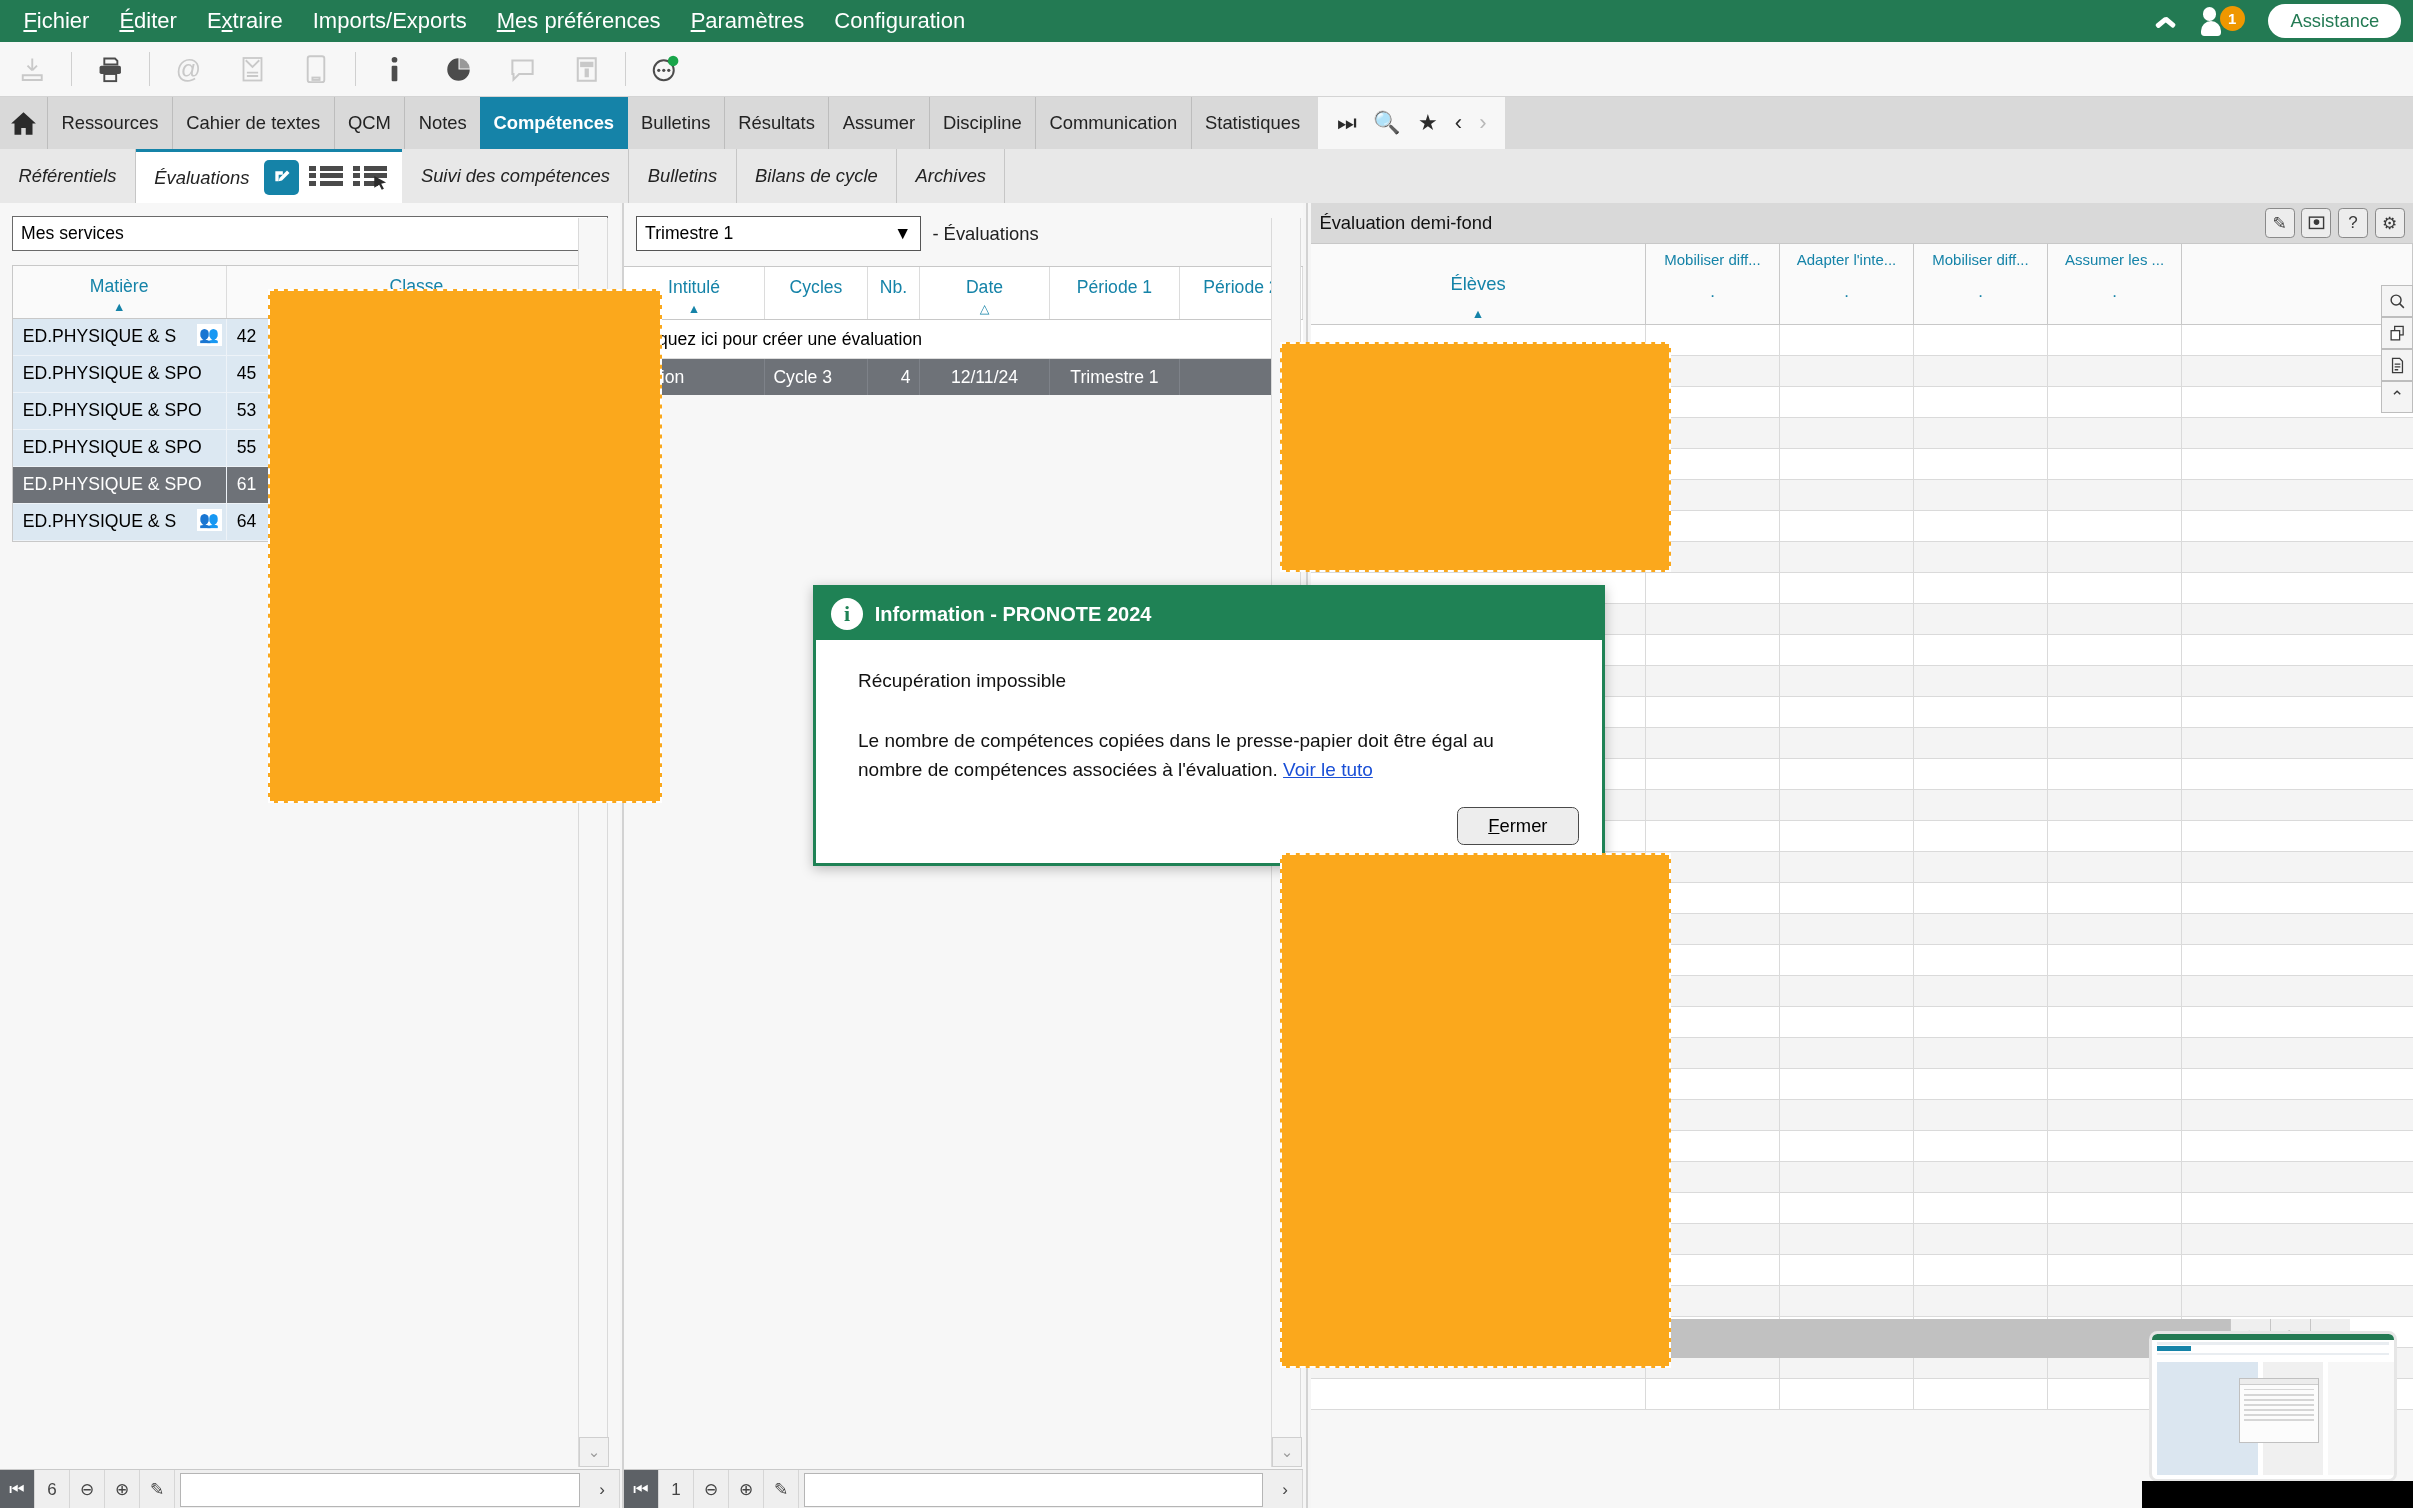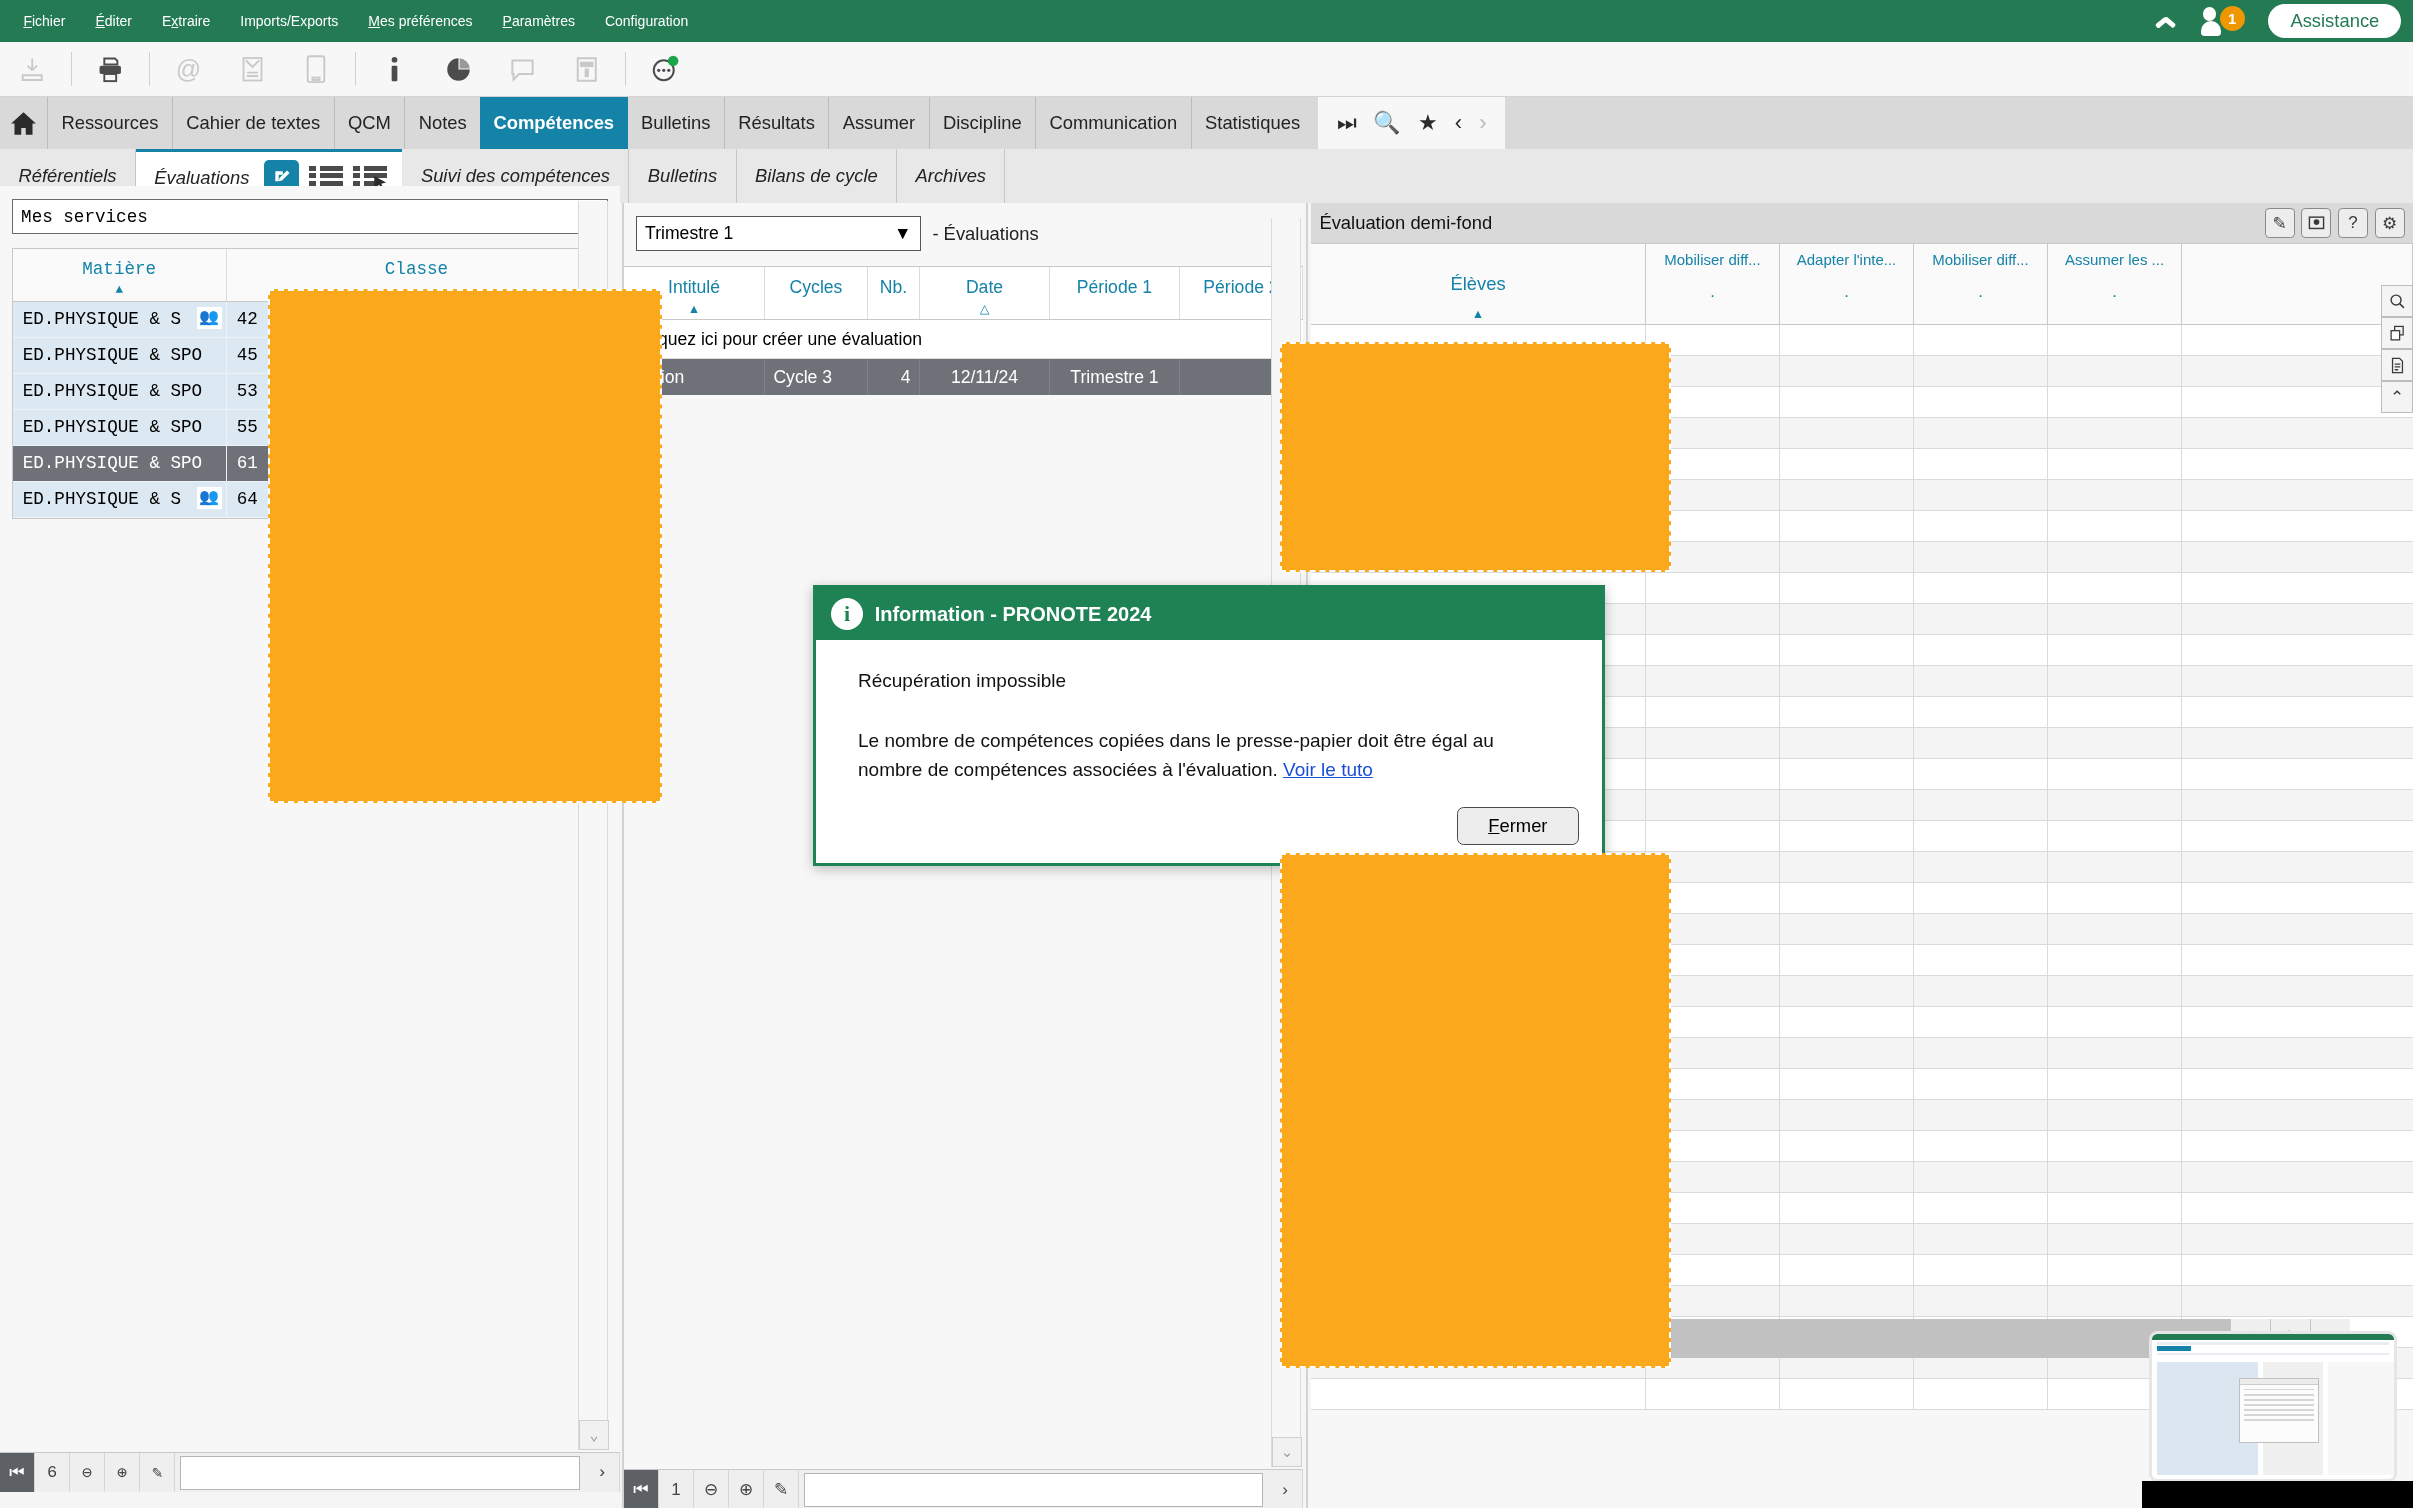--- a/index.html
+++ b/index.html
@@ -11,21 +11,21 @@
   }
   .app { position:relative; width:2413px; height:1508px; }
 
   
   .menubar {
     position:absolute; left:0; top:0; width:2413px; height:42px;
     background:#237a53; display:flex; align-items:center;
   }
   .menubar-items { display:flex; align-items:center; padding-left:8.4px; }
   .menu-item {
-    color:#ffffff; font-size:14px; padding:0 15px; line-height:42px;
+    color:#ffffff; font-size:22px; padding:0 15px; line-height:42px;
     cursor:default; white-space:nowrap;
   }
   .menu-item u { text-decoration:underline; }
   .menubar-right {
     position:absolute; right:11.7px; top:0; height:42px;
     display:flex; align-items:center; gap:22px;
   }
   .chev-up { width:28.5px; height:28.5px; position:relative; }
   .chev-up:before {
     content:""; position:absolute; left:4.2px; top:13.4px; width:13.4px; height:5px;
@@ -114,21 +114,21 @@
   }
   .list-ico { width:34px; height:27px; position:relative; cursor:pointer; }
   .list-ico i {
     position:absolute; left:0; height:5px; background:#4a4a4a; display:block;
   }
 
   
   .panel { position:absolute; background:#f7f7f7; }
 
   
-  #leftPanel { left:0; top:186px; width:620px; height:1306px;font-family:Liberation Mono, monospace; }
+  #leftPanel { left:0; top:203px; width:620px; height:1306px; }
   .combo {
     margin:13.4px 11.7px 0 11.7px; height:35px; background:#fff;
     border:1.7px solid #6a6a6a; display:flex; align-items:center;
     justify-content:space-between; padding:0 8.4px; font-size:17.6px;
     cursor:pointer;
   }
   .combo .arrow { font-size:13.4px; color:#333; }
   .tbl { margin:13.4px 11.7px 0 11.7px; background:#fff; border:0.8px solid #c8c8c8;}
   .tbl-head { display:flex; background:#fafafa; border-bottom:0.8px solid #c8c8c8;}
   .th {

